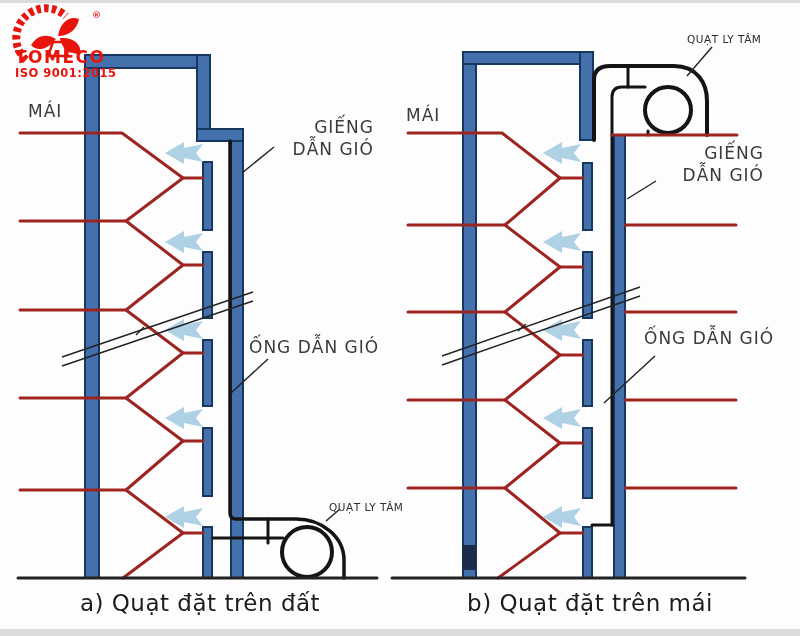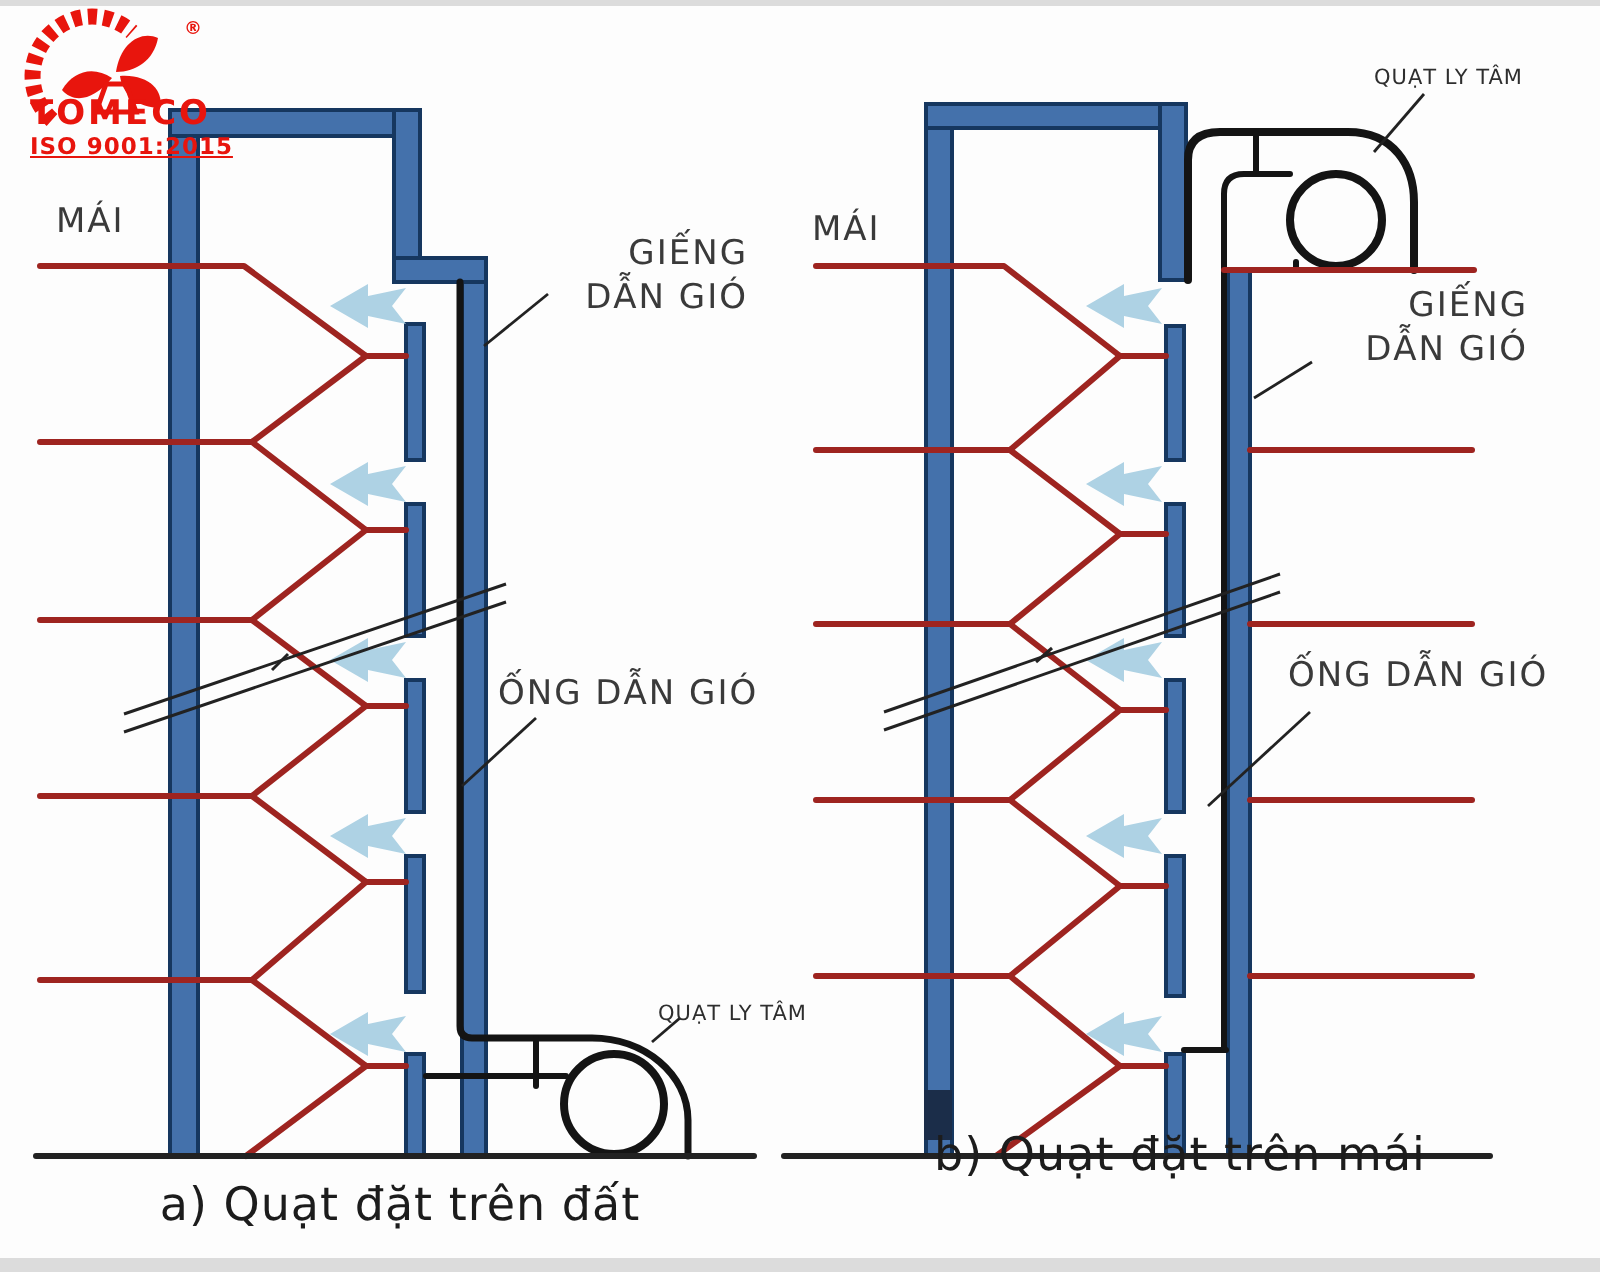--- a/index.html
+++ b/index.html
@@ -17,21 +17,21 @@
   .lbl.center{text-align:right;white-space:normal;}
   .caption{
     position:absolute;color:#1c1c1c;font-size:23px;letter-spacing:.5px;
     text-align:center;white-space:nowrap;
   }
   .brand-text{
     position:absolute;color:#e8150d;font-weight:bold;
     font-size:17px;letter-spacing:1.5px;
   }
   .brand-iso{
-    position:absolute;color:#e8150d;font-size:11.5px;letter-spacing:.5px;font-weight:bold;text-decoration:underline;
+    position:absolute;color:#e8150d;font-size:11.5px;letter-spacing:.5px;font-weight:bold;
   }
   .reg-mark{position:absolute;color:#e8150d;font-size:9px;font-weight:bold;}
 </style>
 </head>
 <body>
 
 <div id="stage">
 
   <div class="edge-strip" style="top:0;height:3px"></div>
   <div class="edge-strip" style="top:629px;height:7px"></div>
@@ -189,15 +189,15 @@
   <div class="lbl small" style="left:329px;top:496px">QUẠT LY TÂM</div>
   <div class="caption" style="left:40px;top:590px;width:320px">a) Quạt đặt trên đất</div>
 
   <div class="lbl" style="left:406px;top:104px">MÁI</div>
   <div class="lbl center" style="left:648px;top:142px;width:116px">
     <div>GIẾNG</div>
     <div>DẪN GIÓ</div>
   </div>
   <div class="lbl" style="left:644px;top:327px">ỐNG DẪN GIÓ</div>
   <div class="lbl small" style="left:687px;top:28px">QUẠT LY TÂM</div>
-  <div class="caption" style="left:430px;top:565px;width:320px">b) Quạt đặt trên mái</div>
+  <div class="caption" style="left:430px;top:590px;width:320px">b) Quạt đặt trên mái</div>
 
 </div>
 
 </body></html>

